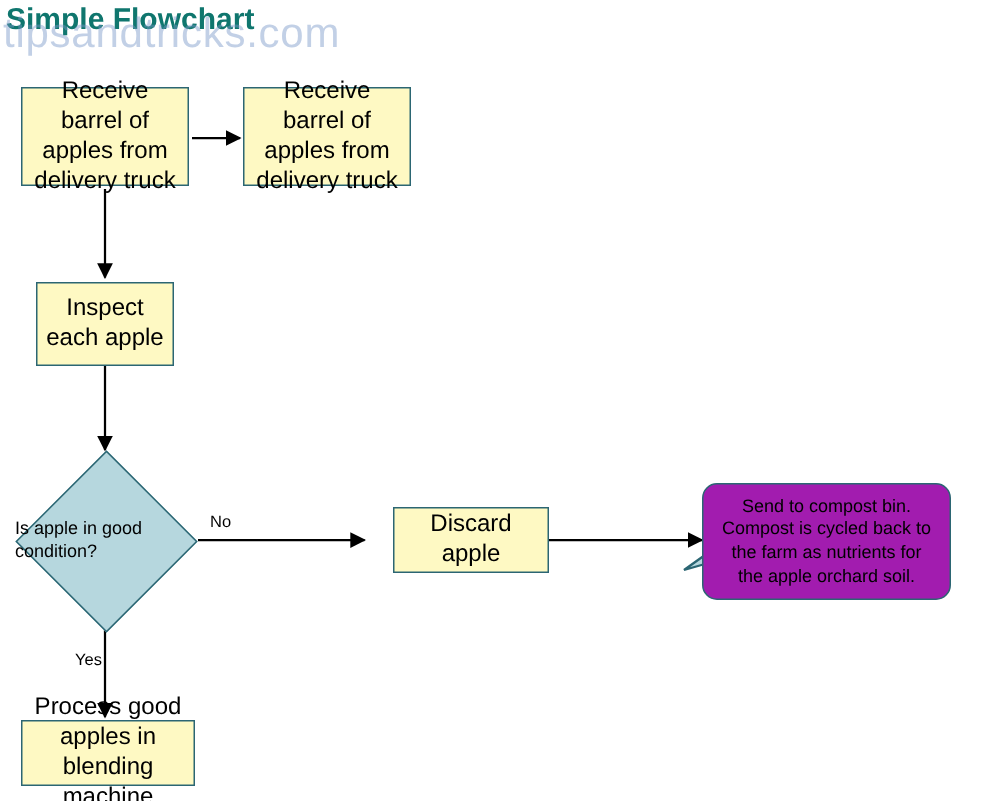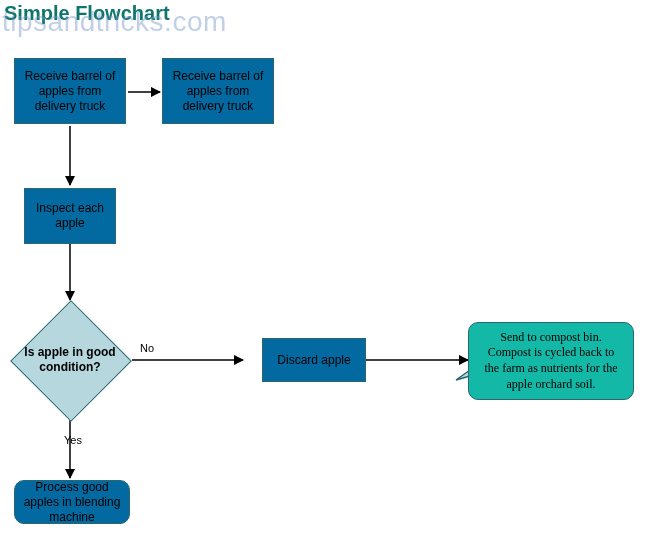--- a/index.html
+++ b/index.html
@@ -25,45 +25,44 @@
     top: 6px;
     left: 2px;
     font-size: 28px;
     font-weight: 400;
     color: rgba(120, 150, 200, 0.45);
     letter-spacing: 0.5px;
     pointer-events: none;
   }
   .box {
     position: absolute;
-    background: #0369a1;
+    background: #fef9c3;
     border: 1.5px solid #2b6673;
     text-align: center;
     display: flex;
     align-items: center;
     justify-content: center;
-    font-size: 12px;
+    font-size: 16px;
     line-height: 1.25;
     padding: 4px;
     box-sizing: border-box;
   }
   .callout {
     position: absolute;
-    background: #14b8a6;
+    background: #a21caf;
     border: 1.5px solid #2b6673;
     border-radius: 10px;
     text-align: center;
     display: flex;
     align-items: center;
     justify-content: center;
     font-size: 12px;
     line-height: 1.3;
     padding: 8px 10px;
     box-sizing: border-box;
-    font-family: Liberation Serif, serif;
   }
   .diamond-wrap {
     position: absolute;
     width: 120px;
     height: 120px;
   }
   .diamond {
     width: 84px;
     height: 84px;
     background: #b6d7de;
@@ -73,26 +72,25 @@
     left: 18px;
     top: 18px;
   }
   .diamond-label {
     position: absolute;
     width: 120px;
     height: 120px;
     display: flex;
     align-items: center;
     justify-content: center;
-    text-align: center;
+    text-align: left;
     font-size: 12px;
     line-height: 1.25;
     top: 0;
     left: 0;
-    font-weight: bold;
   }
   .edge-label {
     position: absolute;
     font-size: 11px;
   }
   svg.connectors {
     position: absolute;
     top: 0;
     left: 0;
     width: 654px;
@@ -136,17 +134,17 @@
 
 <div class="diamond-wrap" style="left:10px; top:300px;">
   <div class="diamond"></div>
   <div class="diamond-label">Is apple in good condition?</div>
 </div>
 
 <div class="box" style="left:262px; top:338px; width:104px; height:44px;">Discard apple</div>
 
 <div class="callout" style="left:468px; top:322px; width:166px; height:78px;">Send to compost bin. Compost is cycled back to the farm as nutrients for the apple orchard soil.</div>
 
-<div class="box" style="left:14px; top:480px; width:116px; height:44px;border-radius:10px;">Process good apples in blending machine</div>
+<div class="box" style="left:14px; top:480px; width:116px; height:44px;">Process good apples in blending machine</div>
 
 <div class="edge-label" style="left:140px; top:342px;">No</div>
 
-<div class="edge-label" style="left:50px; top:434px;margin-left:14px;">Yes</div>
+<div class="edge-label" style="left:50px; top:434px;">Yes</div>
 
 </body></html>

